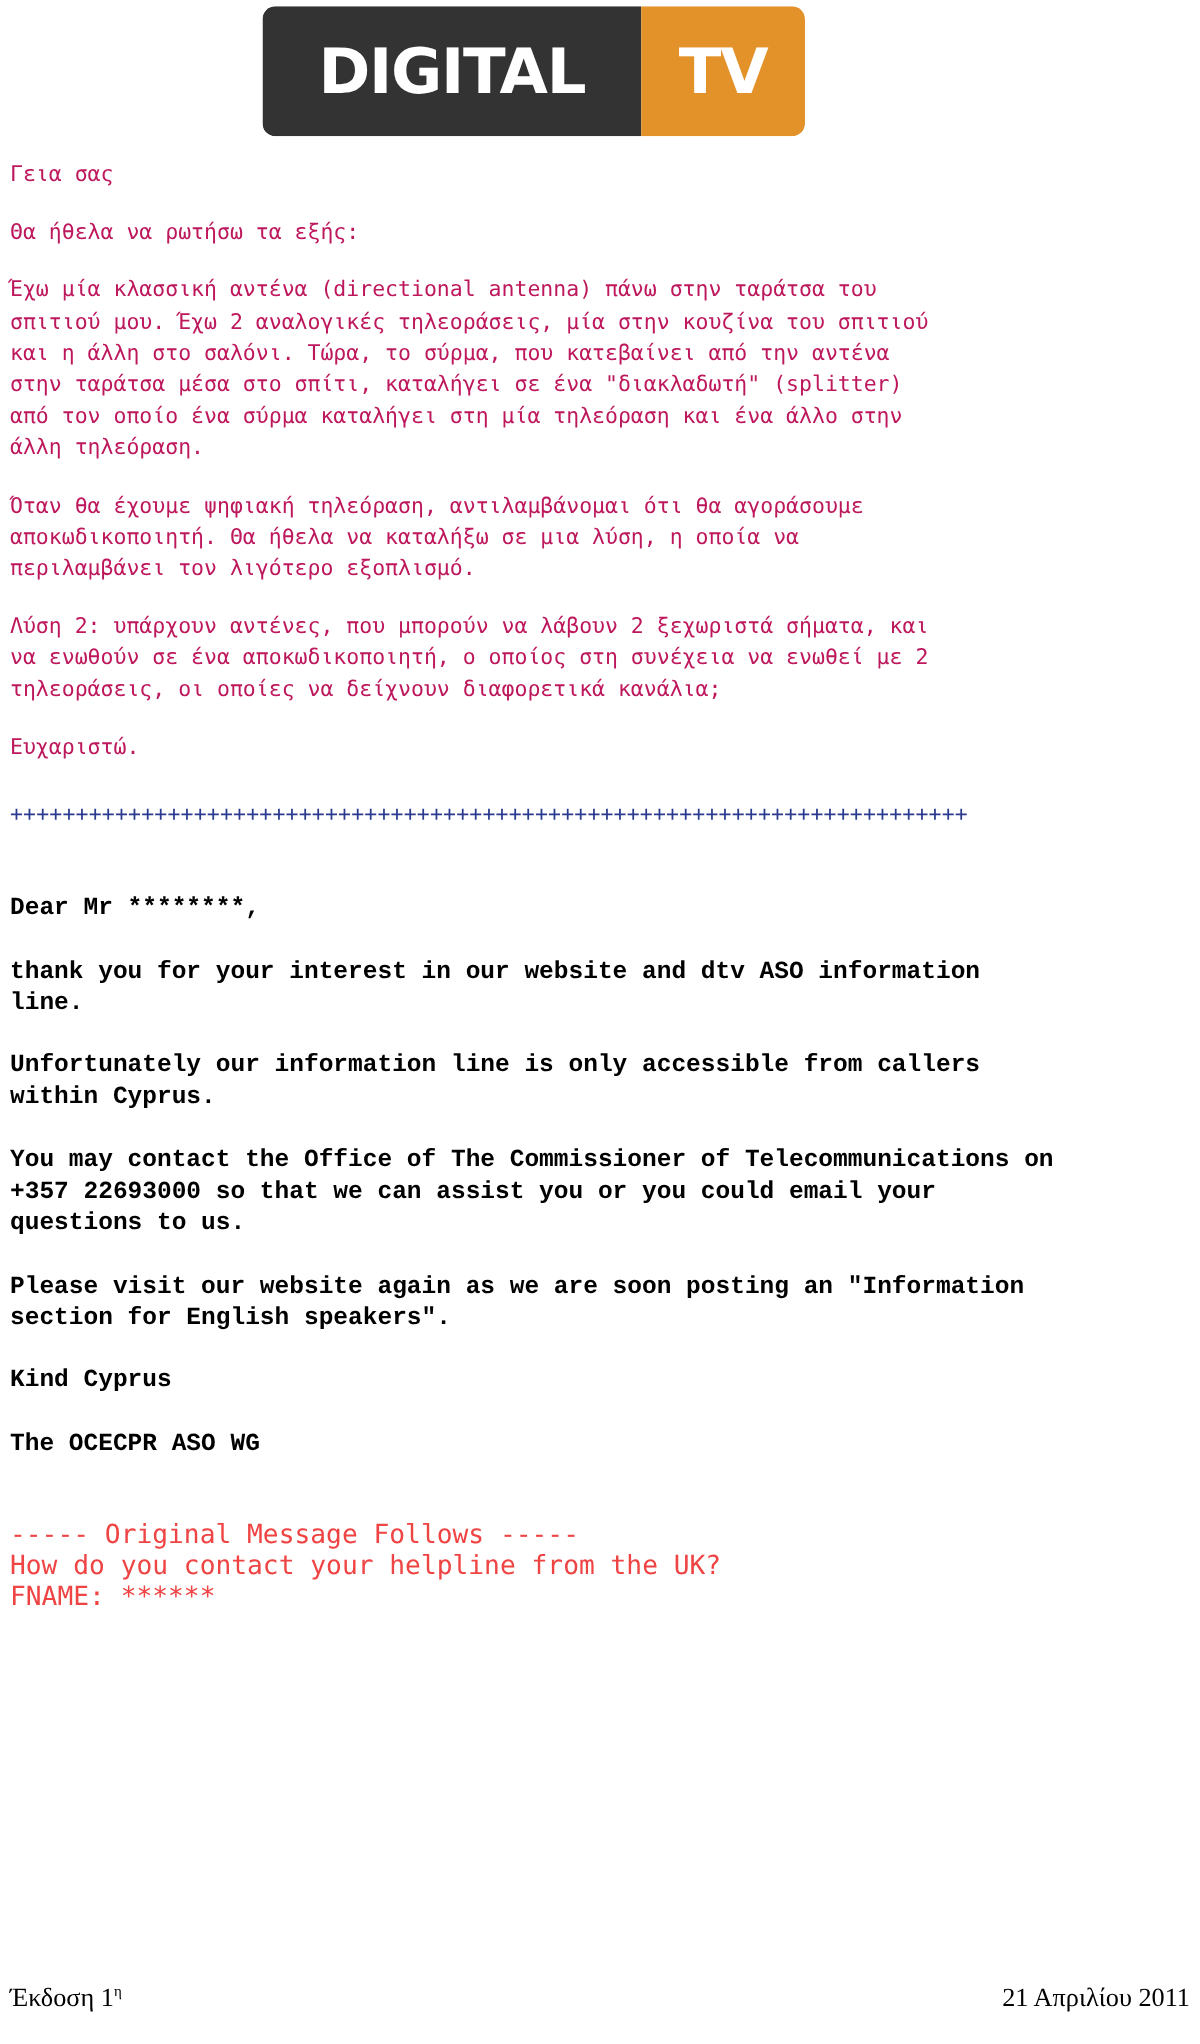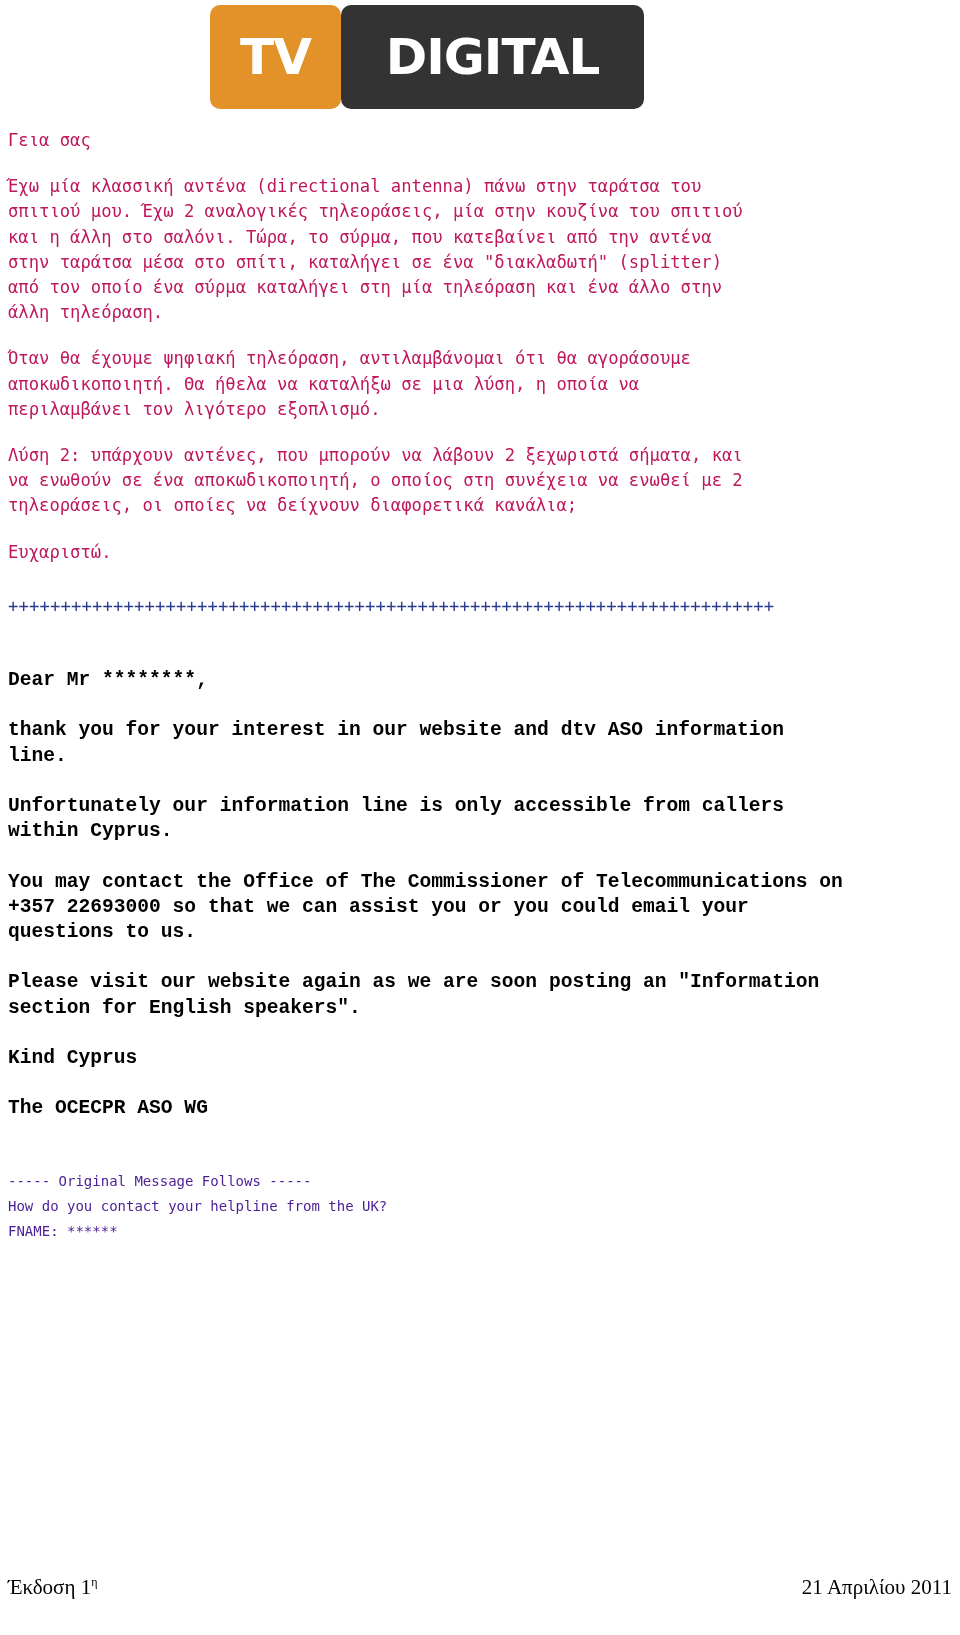--- a/index.html
+++ b/index.html
@@ -89,63 +89,64 @@
     font-size: 19.6px;
     line-height: 25.3px;
     white-space: pre-wrap;
     margin: 0 0 25px 0;
     color: #000000;
     font-weight: bold;
   }
 
   .para-orig {
     font-family: "DejaVu Sans Mono", monospace;
-    font-size: 14px;
+    font-size: 21px;
     line-height: 25.3px;
     white-space: pre-wrap;
     margin: 0;
-    color: #4c1d95;
+    color: #ef4444;
   }
 
   .gap-sm  { height: 22px; }
 
   
   #footer {
     position: absolute;
     left: 8px;
     right: 8px;
-    bottom: 35px;
+    bottom: 24px;
     display: flex;
     justify-content: space-between;
     align-items: baseline;
     font-family: "Liberation Serif", "DejaVu Serif", serif;
     font-size: 21px;
     color: #000000;
     gap: 29px;
   }
   #footer sup {
     font-size: 12px;
     vertical-align: super;
   }
 </style>
 </head>
 <body>
 
 <div id="logo-banner">
+  <div id="logo-dark">
+    <span class="logo-word">DIGITAL</span>
+  </div>
   <div id="logo-orange">
     <span class="logo-word">TV</span>
-  </div>
-  <div id="logo-dark">
-    <span class="logo-word">DIGITAL</span>
   </div>
 </div>
 
 <div id="doc">
 
   <p class="para">Γεια σας</p>
+  <p class="para">Θα ήθελα να ρωτήσω τα εξής:</p>
   <p class="para">Έχω μία κλασσική αντένα (directional antenna) πάνω στην ταράτσα του
 σπιτιού μου. Έχω 2 αναλογικές τηλεοράσεις, μία στην κουζίνα του σπιτιού
 και η άλλη στο σαλόνι. Τώρα, το σύρμα, που κατεβαίνει από την αντένα
 στην ταράτσα μέσα στο σπίτι, καταλήγει σε ένα "διακλαδωτή" (splitter)
 από τον οποίο ένα σύρμα καταλήγει στη μία τηλεόραση και ένα άλλο στην
 άλλη τηλεόραση.</p>
   <p class="para">Όταν θα έχουμε ψηφιακή τηλεόραση, αντιλαμβάνομαι ότι θα αγοράσουμε
 αποκωδικοποιητή. Θα ήθελα να καταλήξω σε μια λύση, η οποία να
 περιλαμβάνει τον λιγότερο εξοπλισμό.</p>
   <p class="para">Λύση 2: υπάρχουν αντένες, που μπορούν να λάβουν 2 ξεχωριστά σήματα, και

